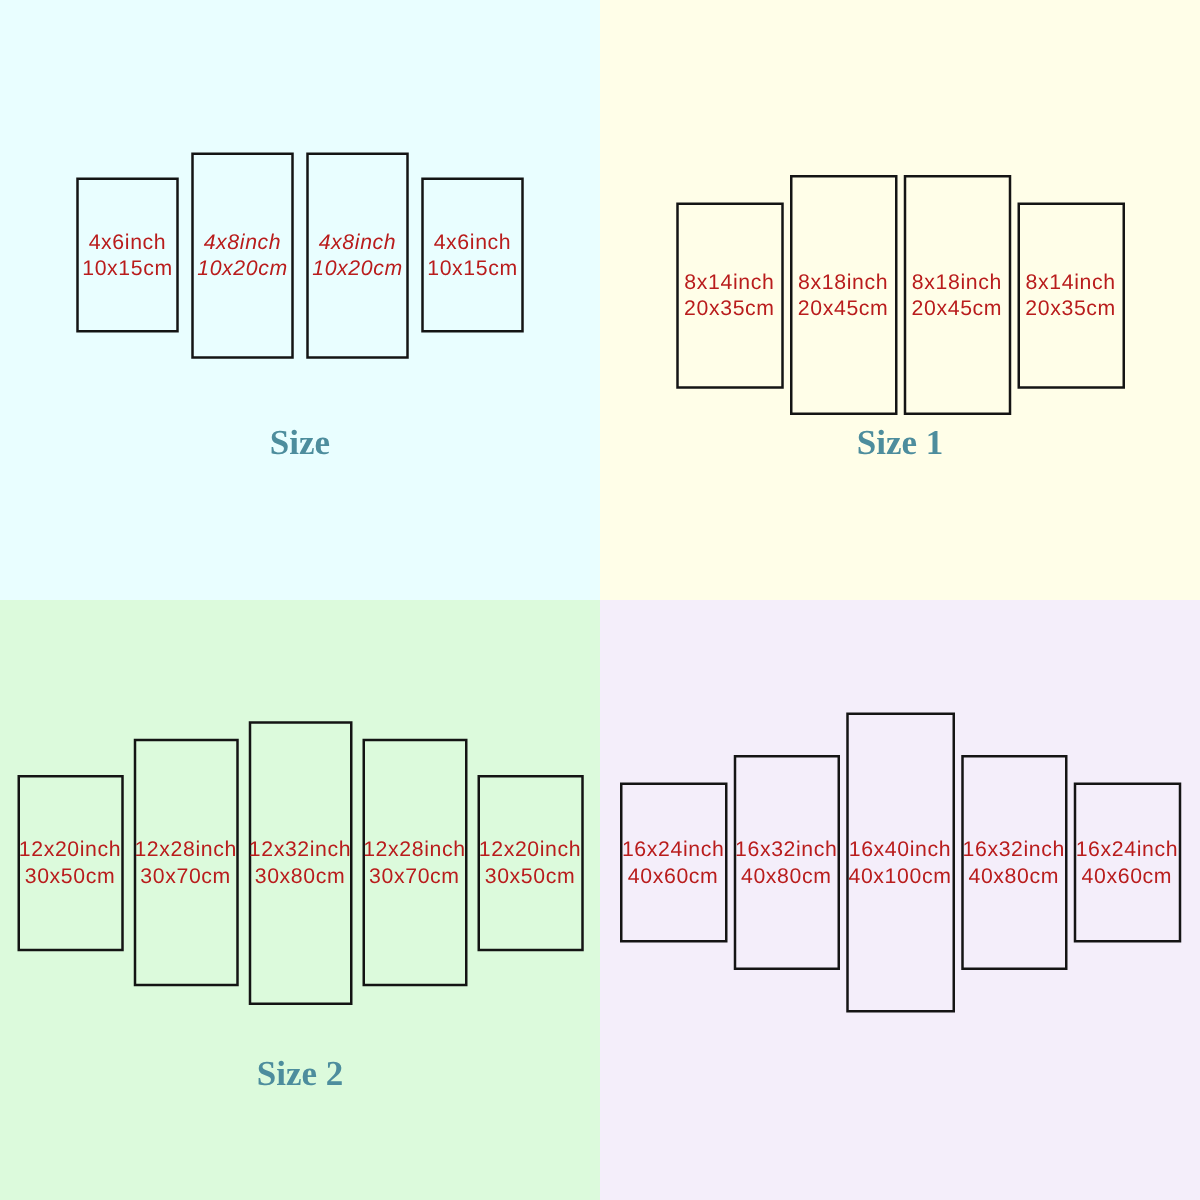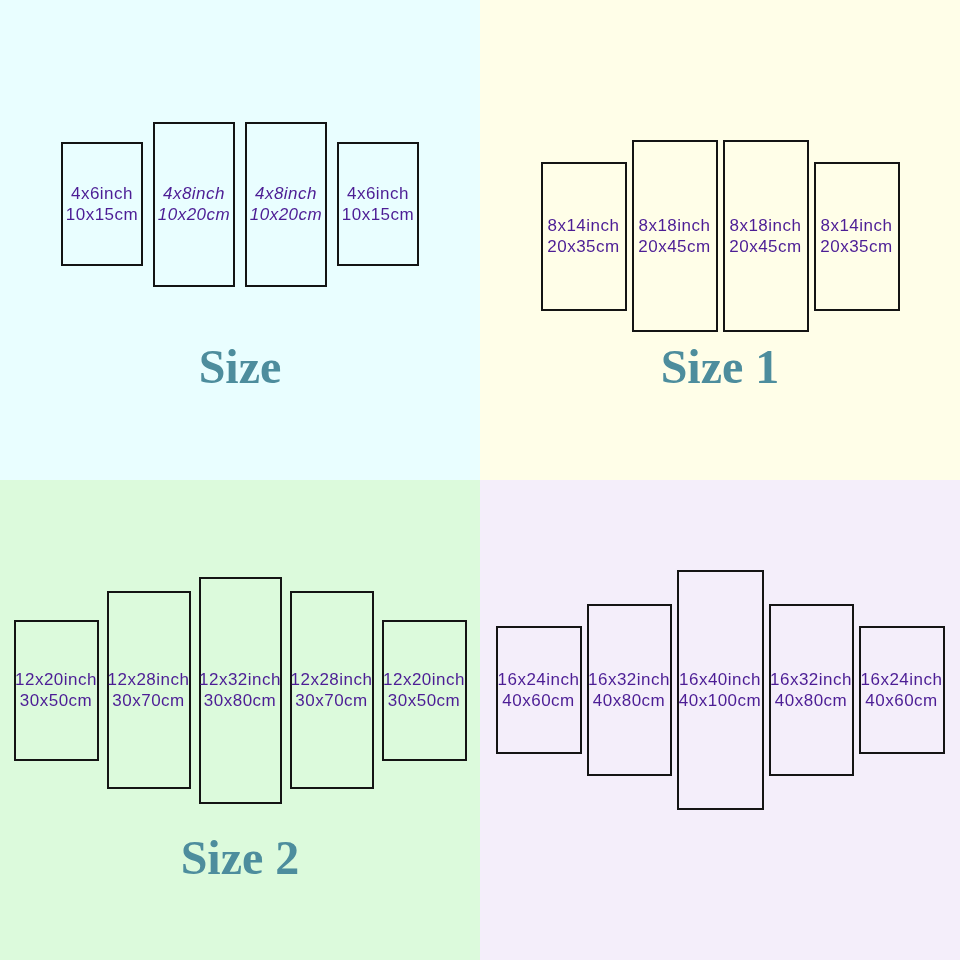--- a/index.html
+++ b/index.html
@@ -35,21 +35,21 @@
     display: flex;
     align-items: center;
     justify-content: center;
     flex: 0 0 auto;
   }
   .label {
     display: flex;
     flex-direction: column;
     align-items: center;
     text-align: center;
-    color: #4c1d95;
+    color: #b91c1c;
     font-size: 17px;
     line-height: 21px;
     white-space: nowrap;
     letter-spacing: 0.5px;
   }
 
   
   .q1 .p1, .q1 .p5 { width: 82px; height: 124px; }
   .q1 .p2, .q1 .p4 { width: 82px; height: 165px; font-style: italic; }
   .q1 .p3          { width: 83px; height: 207px; }
@@ -67,25 +67,25 @@
   .q4 .p3          { width: 87px; height: 240px; }
 
   .title {
     position: absolute;
     left: 0;
     width: 100%;
     margin: 0;
     text-align: center;
     font-family: "Liberation Serif", serif;
     font-weight: 700;
-    font-size: 48px;
+    font-size: 28px;
     color: #4d8d9d;
     top: 339px;
   }
-  .q3 .title, .q4 .title { top: 350px; }
+  .q3 .title, .q4 .title { top: 364px; }
 </style>
 </head>
 <body>
 
 <div class="canvas">
 
   <section class="quadrant q1" style="background-color: rgb(233, 254, 255);">
     <div class="panel-row">
       <div class="panel p1">
         <div class="label">

